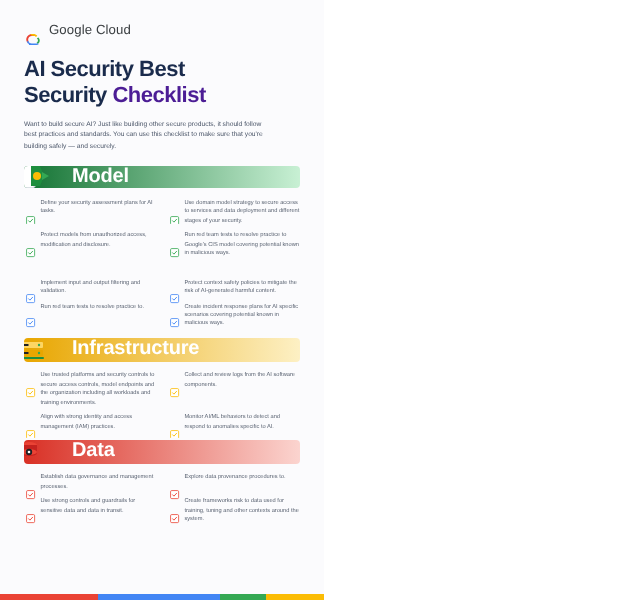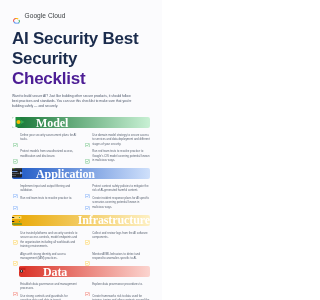--- a/index.html
+++ b/index.html
@@ -19,43 +19,43 @@
 
   
   .header { padding:11px 12px 0 12px; }
   .brand { display:flex; align-items:center; gap:3.5px; margin-bottom:9px; }
   .brand-logo { width:9px; height:9px; flex:0 0 auto; display:block; }
   .brand-text {
     font-size:6.6px; color:#3c4043; letter-spacing:.05px;
     font-family:"Liberation Sans", sans-serif;
   }
   .title {
-    font-size:17px; line-height:1.17; font-weight:bold;
+    font-size:11px; line-height:1.17; font-weight:bold;
     color:#1a2b4c; letter-spacing:-.25px; margin-bottom:5px;
   }
   .title .accent { color:#4c1d95; }
   .intro {
     font-size:3.35px; line-height:1.62; color:#4a5568;
     max-width:124px; margin-bottom:7px;
   }
 
   
   .sections { padding:0 12px; display:flex; flex-direction:column; gap:5.5px; }
   .section { position:relative; }
 
   .bar {
     position:relative; height:11.5px; border-radius:2px;
     display:flex; align-items:center;
     padding-left:24px;
     overflow:hidden;
   }
   .bar-label {
-    font-size:12px; font-weight:bold; color:#fff;
+    font-size:10px; font-weight:bold; color:#fff;
     letter-spacing:-.1px; line-height:1;
-    position:relative; z-index:3;font-family:Liberation Serif, serif;
+    position:relative; z-index:3;
   }
   .badge {
     position:absolute; left:-3px; top:-2.5px;
     width:20px; height:16px; z-index:4;
     display:block;
   }
 
   .items {
     display:grid; grid-template-columns:1fr 1fr;
     column-gap:7px; row-gap:3.2px;
@@ -149,36 +149,20 @@
                 <rect x="1" y="1" width="14" height="14" rx="2" fill="#fff" stroke="#34a853" stroke-width="1.4"></rect>
                 <path d="M4.5 8.3l2.4 2.4 4.6-5" fill="none" stroke="#34a853" stroke-width="1.6" stroke-linecap="round" stroke-linejoin="round"></path>
               </svg>
           </span>
           <span class="item-text">Run red team tests to resolve practice to Google's CIS model covering potential known in malicious ways.</span>
         </div>
       </div>
     </div>
 
     <div class="section">
-      <div class="bar" style="background: linear-gradient(90deg, rgb(26, 86, 196) 0%, rgb(207, 224, 251) 100%);">
-        <span class="badge">
-          <svg viewBox="0 0 40 32" width="20" height="16" aria-hidden="true">
-            <rect x="2" y="5" width="24" height="20" rx="2" fill="#202124"></rect>
-            <rect x="2" y="5" width="24" height="4" rx="2" fill="#3c4043"></rect>
-            <circle cx="5.5" cy="7" r="1" fill="#ea4335"></circle>
-              <circle cx="8.5" cy="7" r="1" fill="#fbbc04"></circle>
-              <circle cx="11.5" cy="7" r="1" fill="#34a853"></circle>
-            <rect x="5" y="12" width="12" height="1.6" fill="#8ab4f8"></rect>
-            <rect x="5" y="16" width="16" height="1.6" fill="#5f6368"></rect>
-            <rect x="5" y="20" width="9" height="1.6" fill="#5f6368"></rect>
-            <path d="M22 13l6 3-6 3z" fill="#8ab4f8"></path>
-          </svg>
-        </span>
-        <span class="bar-label">Application</span>
-      </div>
       <div class="items">
         <div class="item">
           <span class="chk">
             <svg viewBox="0 0 16 16" width="4.6" height="4.6">
                 <rect x="1" y="1" width="14" height="14" rx="2" fill="#fff" stroke="#4285f4" stroke-width="1.4"></rect>
                 <path d="M4.5 8.3l2.4 2.4 4.6-5" fill="none" stroke="#4285f4" stroke-width="1.6" stroke-linecap="round" stroke-linejoin="round"></path>
               </svg>
           </span>
           <span class="item-text">Implement input and output filtering and validation.</span>
         </div>
@@ -206,21 +190,21 @@
                 <rect x="1" y="1" width="14" height="14" rx="2" fill="#fff" stroke="#4285f4" stroke-width="1.4"></rect>
                 <path d="M4.5 8.3l2.4 2.4 4.6-5" fill="none" stroke="#4285f4" stroke-width="1.6" stroke-linecap="round" stroke-linejoin="round"></path>
               </svg>
           </span>
           <span class="item-text">Create incident response plans for AI specific scenarios covering potential known in malicious ways.</span>
         </div>
       </div>
     </div>
 
     <div class="section">
-      <div class="bar" style="background: linear-gradient(90deg, rgb(232, 166, 0) 0%, rgb(253, 240, 196) 100%); justify-content: flex-end;">
+      <div class="bar" style="background: linear-gradient(90deg, rgb(232, 166, 0) 0%, rgb(253, 240, 196) 100%);">
         <span class="badge">
           <svg viewBox="0 0 40 32" width="20" height="16" aria-hidden="true">
             <rect x="3" y="8" width="22" height="6" rx="1" fill="#fdd663"></rect>
             <rect x="3" y="16" width="22" height="6" rx="1" fill="#e8a600"></rect>
             <rect x="5.5" y="10" width="5" height="2" fill="#202124"></rect>
             <rect x="5.5" y="18" width="5" height="2" fill="#202124"></rect>
             <circle cx="21" cy="11" r="1.2" fill="#34a853"></circle>
             <circle cx="21" cy="19" r="1.2" fill="#34a853"></circle>
             <rect x="2" y="23" width="24" height="2" rx="1" fill="#1e8e3e"></rect>
           </svg>
@@ -261,21 +245,21 @@
                 <rect x="1" y="1" width="14" height="14" rx="2" fill="#fff" stroke="#fbbc04" stroke-width="1.4"></rect>
                 <path d="M4.5 8.3l2.4 2.4 4.6-5" fill="none" stroke="#fbbc04" stroke-width="1.6" stroke-linecap="round" stroke-linejoin="round"></path>
               </svg>
           </span>
           <span class="item-text">Monitor AI/ML behaviors to detect and respond to anomalies specific to AI.</span>
         </div>
       </div>
     </div>
 
     <div class="section">
-      <div class="bar" style="background: linear-gradient(90deg, rgb(217, 48, 37) 0%, rgb(251, 212, 207) 100%); margin-left: 7px;">
+      <div class="bar" style="background: linear-gradient(90deg, rgb(217, 48, 37) 0%, rgb(251, 212, 207) 100%);">
         <span class="badge">
           <svg viewBox="0 0 40 32" width="20" height="16" aria-hidden="true">
             <ellipse cx="11" cy="9" rx="8" ry="3" fill="#ea4335"></ellipse>
             <path d="M3 9v8c0 1.7 3.6 3 8 3s8-1.3 8-3V9" fill="#c5221f"></path>
             <ellipse cx="11" cy="16" rx="8" ry="3" fill="#ea4335"></ellipse>
             <circle cx="11" cy="16" r="3.2" fill="#202124"></circle>
             <circle cx="11" cy="16" r="1.3" fill="#ffffff"></circle>
           </svg>
         </span>
         <span class="bar-label">Data</span>

